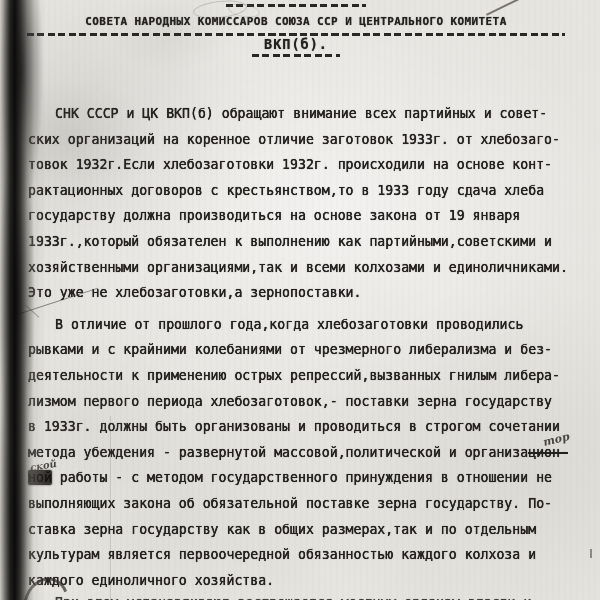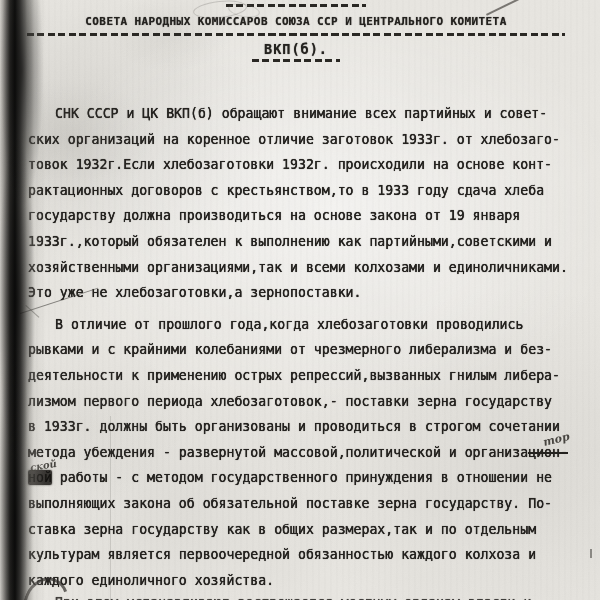--- a/index.html
+++ b/index.html
@@ -21,21 +21,21 @@
       radial-gradient(ellipse 90px 60px at 170px 30px, rgba(130,128,120,.10), transparent 70%),
       radial-gradient(ellipse 120px 90px at 70px 140px, rgba(120,118,110,.10), transparent 70%),
       radial-gradient(ellipse 150px 120px at 80px 420px, rgba(120,118,110,.08), transparent 70%);
   }
   
   .header{position:absolute;top:3px;left:0;width:592px;text-align:center;z-index:3;}
   .title{font-weight:bold;font-size:13.5px;letter-spacing:3.5px;line-height:17px;
          text-shadow:0 0 1px rgba(35,33,30,.75);}
   .subtitle{font-weight:bold;font-size:11px;letter-spacing:.4px;line-height:16px;margin-top:7px;
          text-shadow:0 0 1px rgba(35,33,30,.75);white-space:nowrap;}
-  .org{font-weight:bold;font-size:13.5px;letter-spacing:1px;line-height:16px;margin-top:5px;
+  .org{font-weight:bold;font-size:13.5px;letter-spacing:1px;line-height:16px;
          text-shadow:0 0 1px rgba(35,33,30,.75);}
   .rule{height:3px;margin:1px auto 0;
         background:repeating-linear-gradient(90deg,#2a2824 0 7px,transparent 7px 10.5px);}
   .rule-title{width:140px;}
   .rule-subtitle{width:538px;margin-top:3px;}
   .rule-org{width:88px;margin-top:2px;}
   
   .body-text{position:absolute;left:28px;top:101px;width:560px;z-index:1;}
   .line{white-space:nowrap;font-size:13.2px;line-height:25.6px;
         text-shadow:0 0 .9px rgba(35,33,30,.8), 0 0 .3px rgba(35,33,30,.9);}

